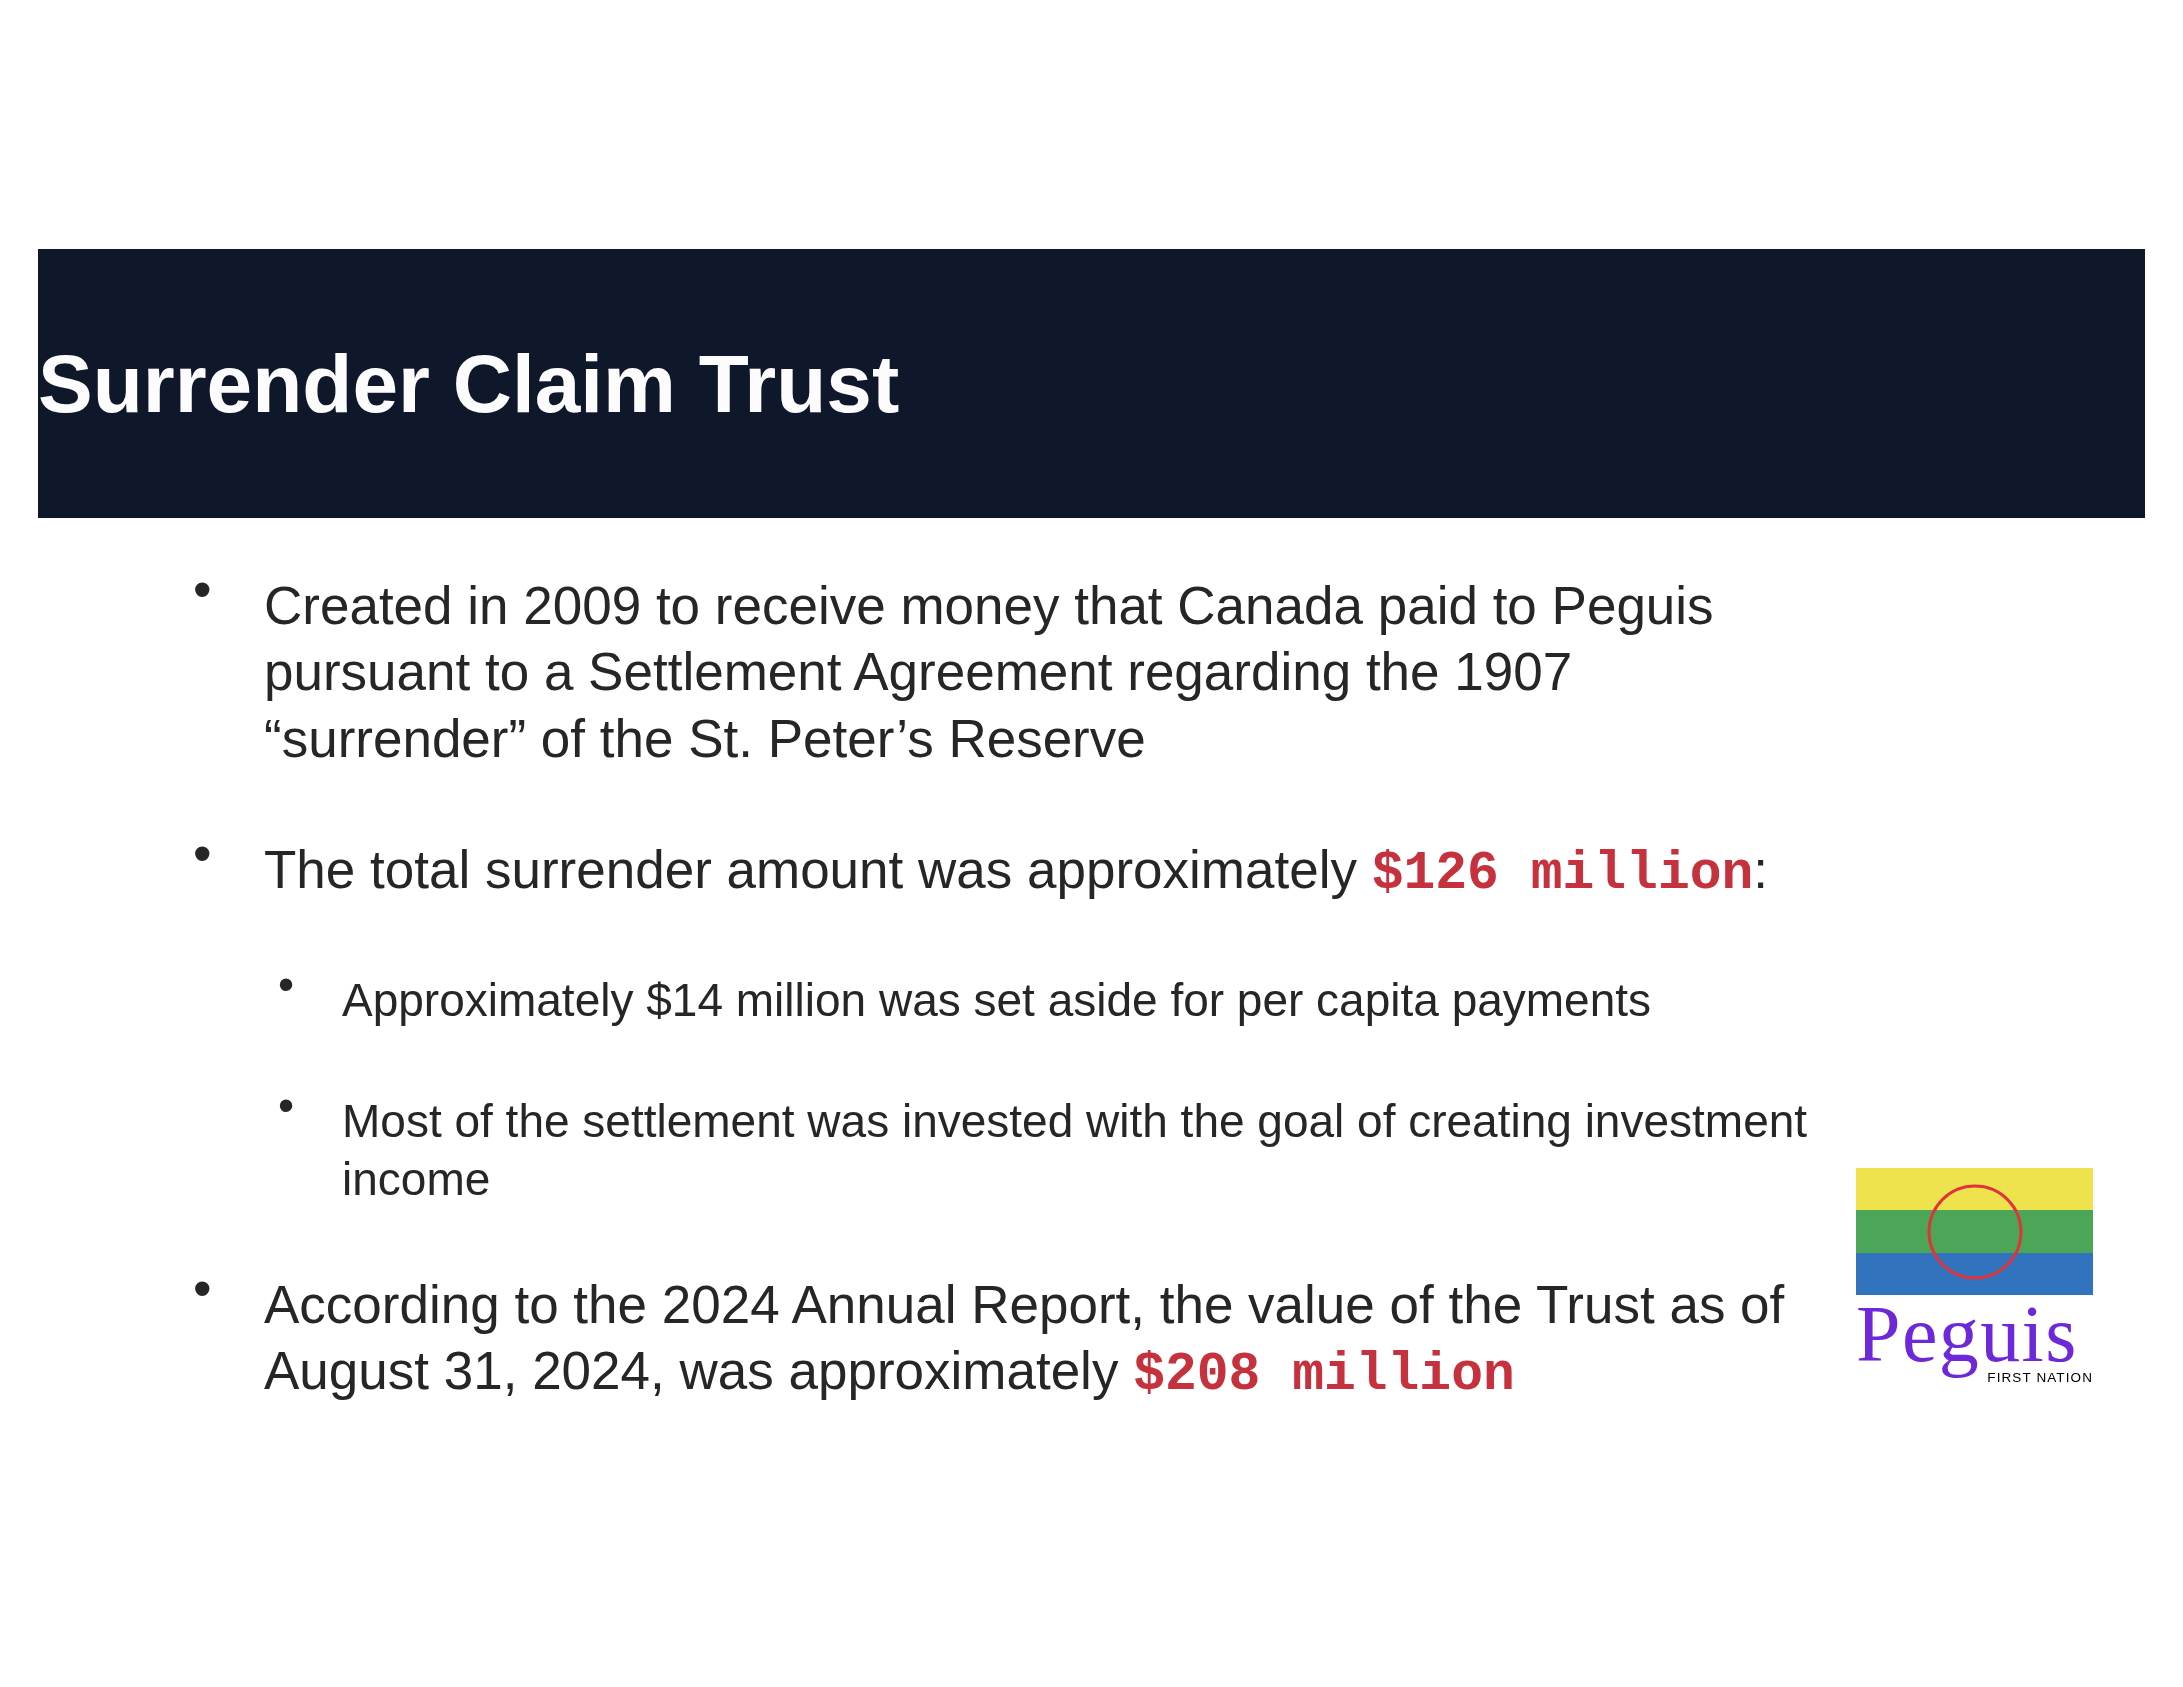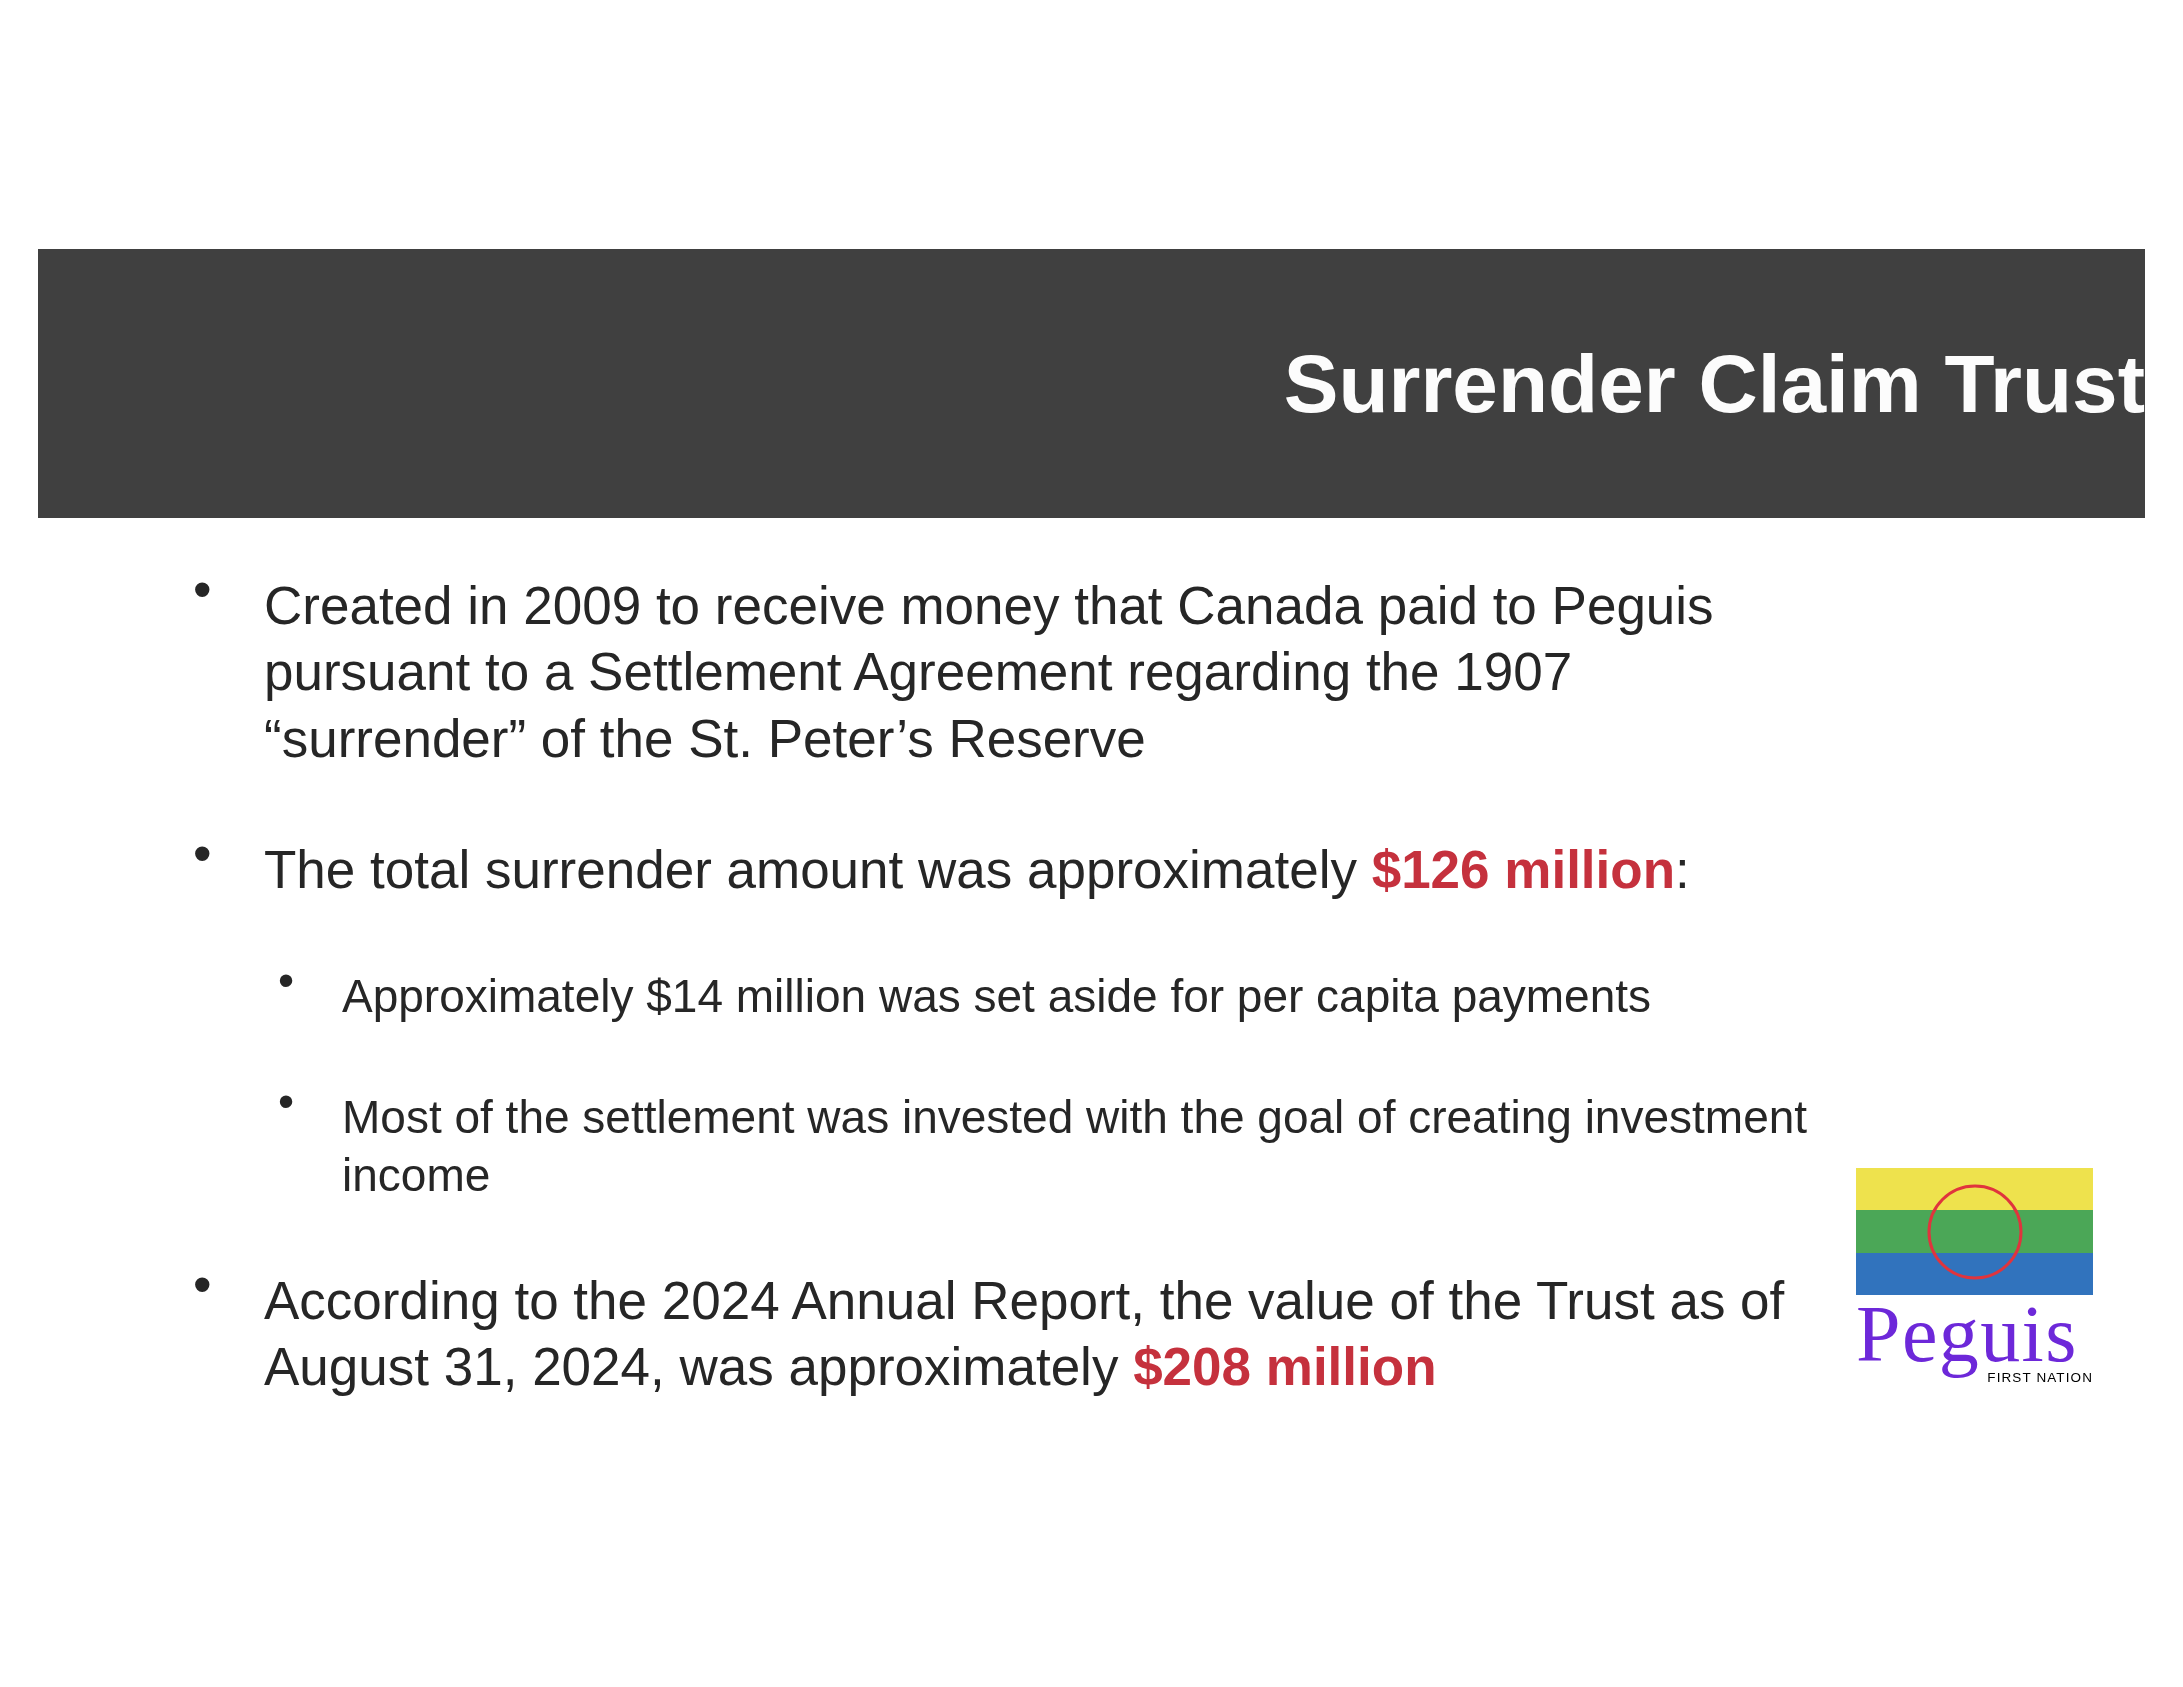--- a/index.html
+++ b/index.html
@@ -9,24 +9,24 @@
     height:1687px;
     background:#ffffff;
     overflow:hidden;
     font-family:"Liberation Sans",sans-serif;
   }
   
   .title-band{
     position:absolute;
     left:38px; top:249px;
     width:2107px; height:269px;
-    background:#404040;
+    background:#0f172a;
     display:flex;
     align-items:center;
-    justify-content:flex-end;
+    justify-content:flex-start;
   }
   .title-band h1{
     margin:0;
     font-size:82px;
     font-weight:700;
     color:#FCFCFC;
     letter-spacing:0px;
   }
   
   .content{
@@ -36,21 +36,21 @@
   }
   .item{display:flex;align-items:flex-start;}
   .item.l1{font-size:53px;line-height:1.25;margin-bottom:33px;}
   .item.l2{font-size:46px;line-height:1.26;margin-left:85px;margin-bottom:31px;}
   .item.l1 .dot{flex:0 0 55px;}
   .item.l2 .dot{flex:0 0 48px;}
   .dot{user-select:none;}
   .text{margin:16px;}
   .item.l1 .text{width:1559px;}
   .item.l2 .text{width:1545px;}
-  .red{color:#C5313D;font-weight:700;}
+  .red{color:#C5313D;font-weight:700;font-family:Liberation Mono, monospace;}
   
   .flag{
     position:absolute;
     left:1856px; top:1168px;
     width:237px; height:127px;
     display:flex; flex-direction:column;
   }
   .stripe{flex:1 1 0;}
   .stripe.yellow{background:#EEE24D;}
   .stripe.green{background:#4BA757;}

